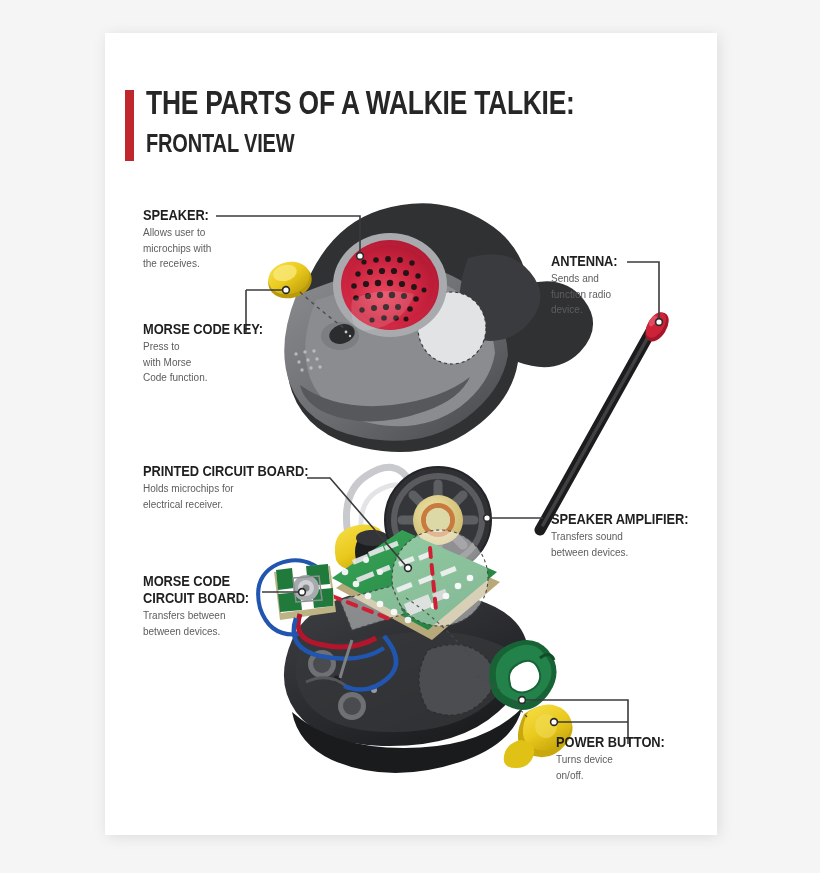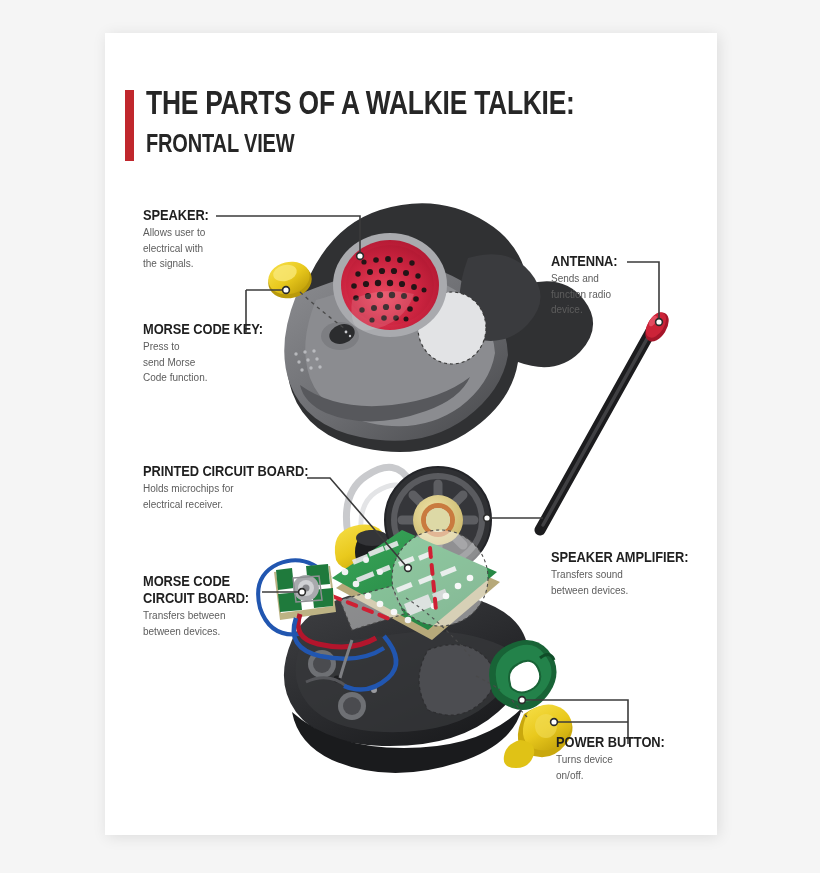--- a/index.html
+++ b/index.html
@@ -394,30 +394,30 @@
       <circle cx="487" cy="518" r="3.4"></circle>
       <circle cx="522" cy="700" r="3.4"></circle>
       <circle cx="554" cy="722" r="3.4"></circle>
     </g>
   </svg>
 
   <div class="callout" style="left:143px;top:206px;">
     <div class="hd">SPEAKER:</div>
     <div class="bd">
       <div>Allows user to</div>
-      <div>electrical with</div>
-      <div>the signals.</div>
+      <div>microchips with</div>
+      <div>the receives.</div>
     </div>
   </div>
 
   <div class="callout" style="left:143px;top:320px;">
     <div class="hd">MORSE CODE KEY:</div>
     <div class="bd">
       <div>Press to</div>
-      <div>send Morse</div>
+      <div>with Morse</div>
       <div>Code function.</div>
     </div>
   </div>
 
   <div class="callout" style="left:551px;top:252px;">
     <div class="hd">ANTENNA:</div>
     <div class="bd">
       <div>Sends and</div>
       <div>function radio</div>
       <div>device.</div>
@@ -434,21 +434,21 @@
 
   <div class="callout" style="left:143px;top:572px;">
     <div class="hd">MORSE CODE</div>
     <div class="hd">CIRCUIT BOARD:</div>
     <div class="bd">
       <div>Transfers between</div>
       <div>between devices.</div>
     </div>
   </div>
 
-  <div class="callout" style="left:551px;top:510px;margin-top:38px;">
+  <div class="callout" style="left:551px;top:510px;">
     <div class="hd">SPEAKER AMPLIFIER:</div>
     <div class="bd">
       <div>Transfers sound</div>
       <div>between devices.</div>
     </div>
   </div>
 
   <div class="callout" style="left:556px;top:733px;">
     <div class="hd">POWER BUTTON:</div>
     <div class="bd">

